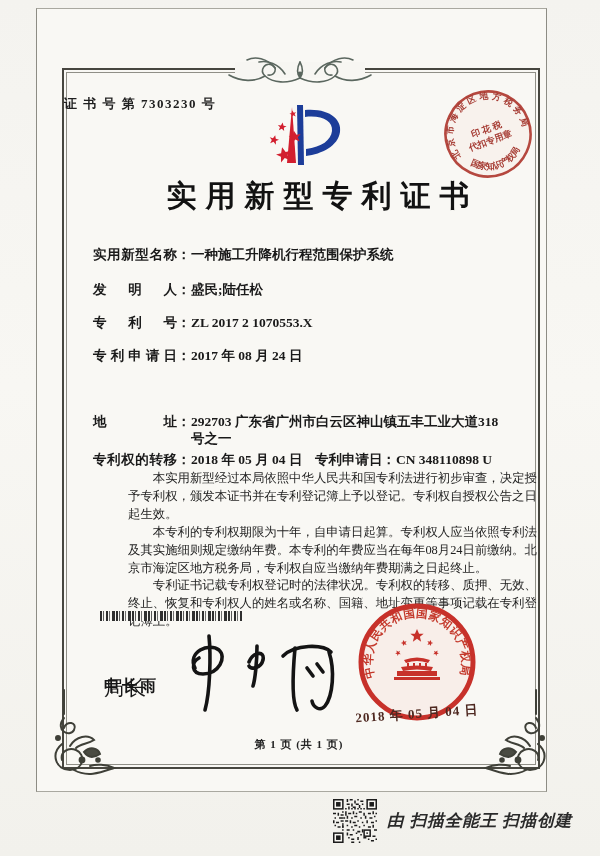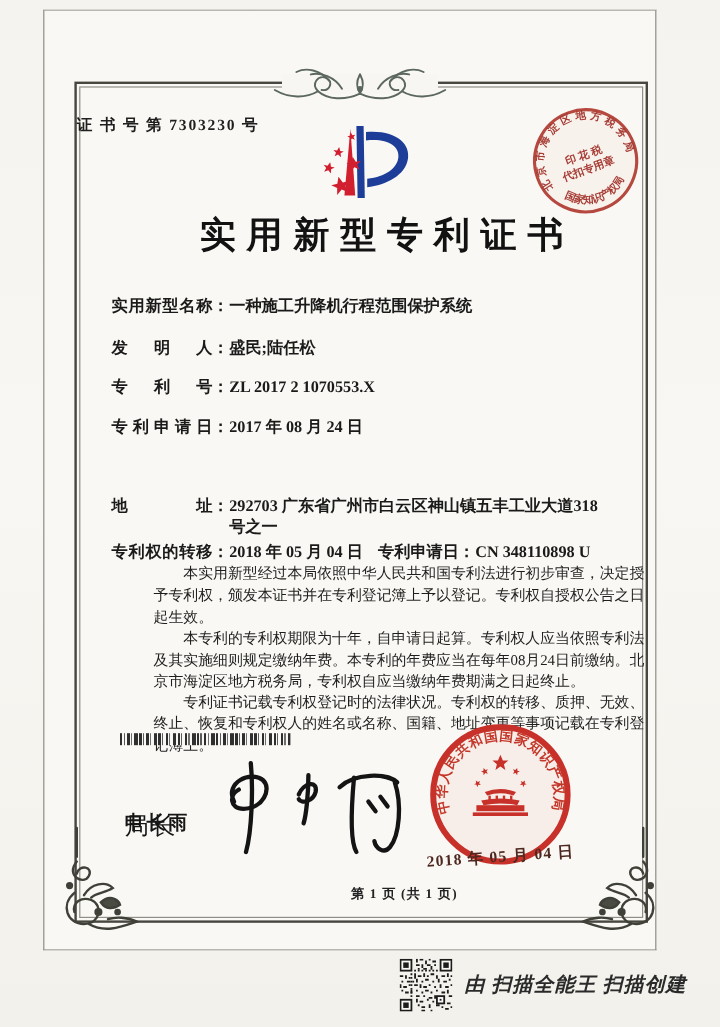--- a/index.html
+++ b/index.html
@@ -23,21 +23,21 @@
   .fvalue{display:inline-block;vertical-align:top;max-width:324px;}
   .fvalue.addr{max-width:318px;}
   .grant2{position:absolute;left:222px;top:0;white-space:nowrap;}
   .grant2 .flabel{width:67px;}
   .paras{left:92px;top:470px;width:418px;margin-left:36px;}
   .paras p{margin:0;text-indent:2em;font-size:12.4px;line-height:17.9px;color:#1e1e1e;font-weight:500;}
   .barcode{left:100px;top:611px;width:142px;height:10px;
     background:repeating-linear-gradient(90deg,#2e2e2e 0 2px,#f8f7f3 2px 3px,#5a5a5a 3px 4px,#f8f7f3 4px 6px,#2e2e2e 6px 8px,#f8f7f3 8px 9px,#6f6f6f 9px 10px,#f8f7f3 10px 12px,#303030 12px 15px,#f8f7f3 15px 16px);}
   .director-title{left:104px;top:675px;font-size:20px;color:#161616;font-weight:400;letter-spacing:2px;}
   .director-name{left:104px;top:676px;font-size:16px;color:#161616;font-weight:600;letter-spacing:2px;}
-  .page-footer{left:62px;top:737px;width:474px;text-align:center;font-size:11px;color:#222;letter-spacing:1px;font-weight:600;margin-left:38px;}
+  .page-footer{left:62px;top:737px;width:474px;text-align:center;font-size:11px;color:#222;letter-spacing:1px;font-weight:600;}
   .seal-top{left:441px;top:87px;width:94px;height:94px;transform:rotate(-20deg);}
   .seal-bottom{left:356px;top:601px;width:122px;height:122px;}
   .seal-date{left:347px;top:705px;width:140px;text-align:center;font-size:13px;font-weight:bold;
     color:#4e2820;letter-spacing:1px;transform:rotate(-4deg);}
   .scan-caption{left:387px;top:810px;font-size:16.5px;color:#2a2a2a;letter-spacing:1px;font-weight:600;font-style:italic;}
   .qr{left:333px;top:799px;width:44px;height:44px;}
 </style>
 </head>
 <body>
 

